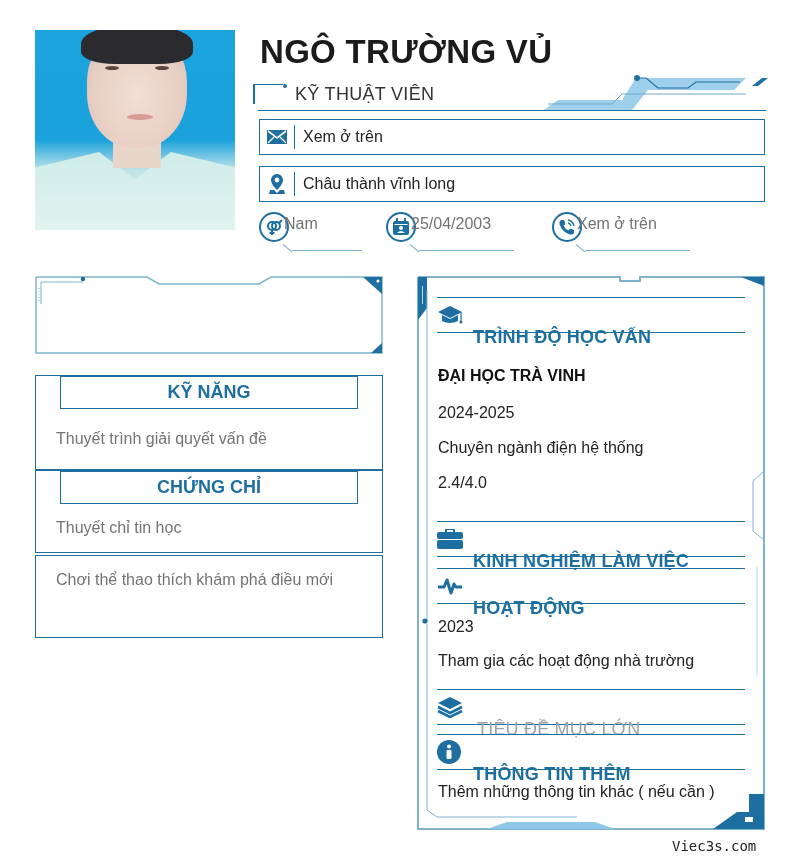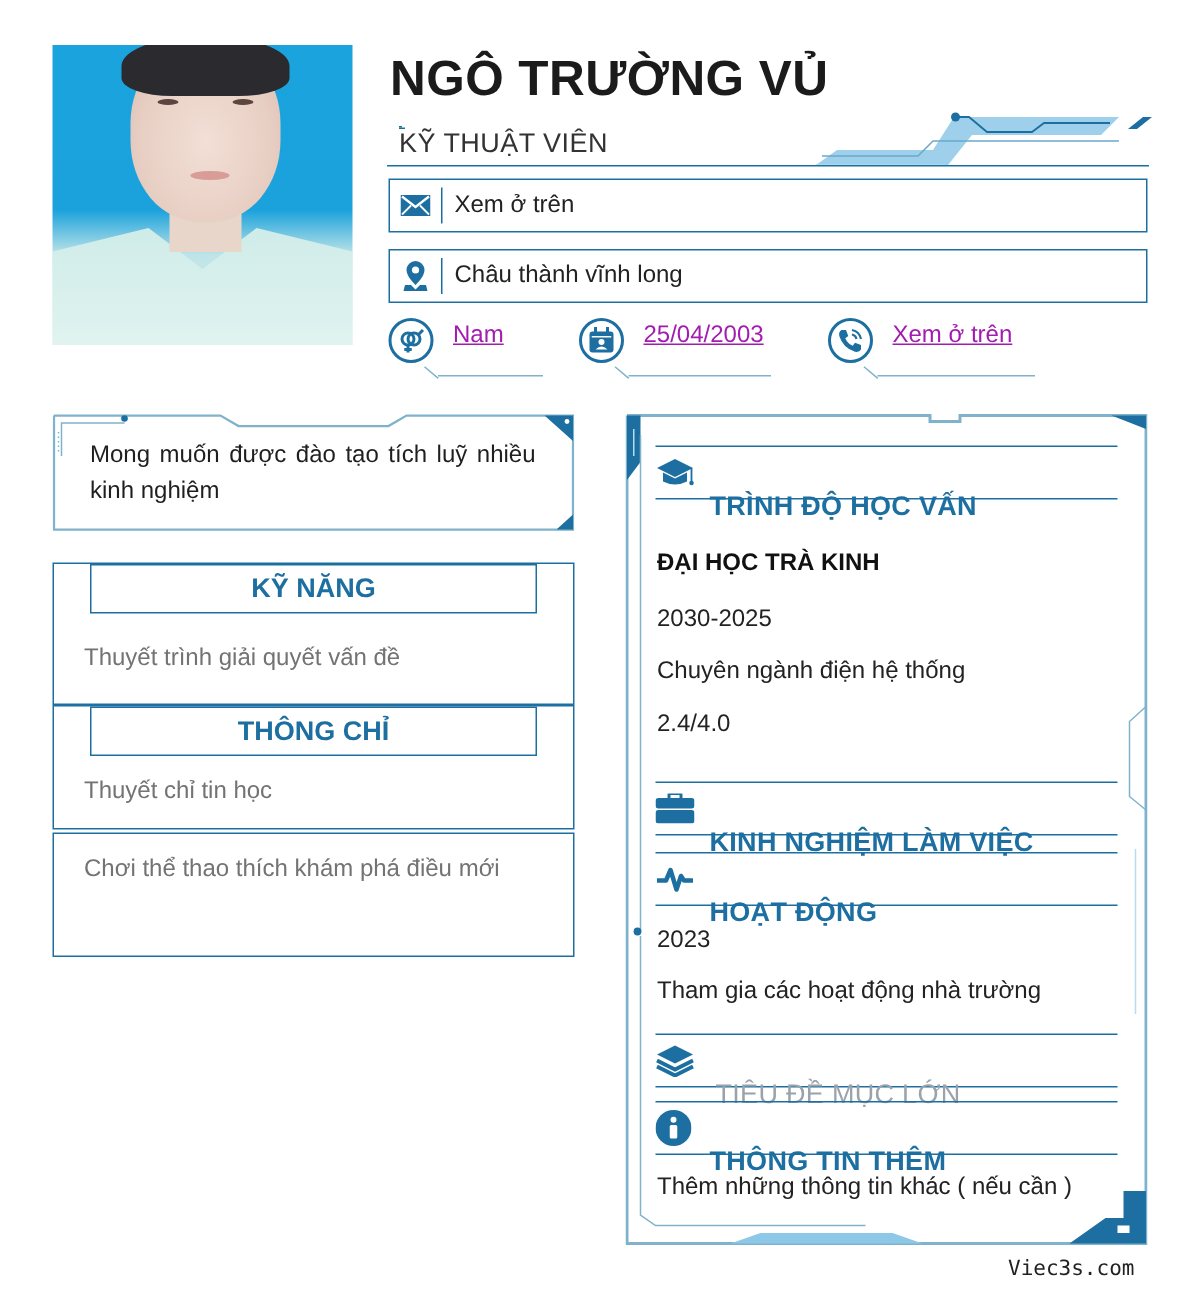--- a/index.html
+++ b/index.html
@@ -11,36 +11,36 @@
   .photo .head { position: absolute; left: 52px; top: 0; width: 100px; height: 118px; border-radius: 44% 44% 46% 46%;
     background: radial-gradient(ellipse at 50% 55%, #f2dfd6 0%, #e8cfc4 60%, #d8b8ad 100%); }
   .photo .hair { position: absolute; left: 46px; top: -6px; width: 112px; height: 40px; border-radius: 50% 50% 30% 30%; background: #2b2a2f; }
   .photo .eye { position: absolute; top: 36px; width: 14px; height: 4px; border-radius: 50%; background: #5a4540; }
   .photo .mouth { position: absolute; left: 92px; top: 84px; width: 26px; height: 6px; border-radius: 50%; background: #d99c96; }
   .photo .neck { position: absolute; left: 78px; top: 108px; width: 48px; height: 30px; background: #e9d6cb; }
   .photo .shirt { position: absolute; left: 0; top: 122px; width: 200px; height: 78px;
     background: linear-gradient(180deg, #cfece9, #e0f3ef); clip-path: polygon(0 20%, 32% 0, 50% 35%, 68% 0, 100% 20%, 100% 100%, 0 100%); }
 
   .name { position: absolute; left: 260px; top: 33px; font-size: 33px; font-weight: 700; color: #1b1b1b; letter-spacing: 0.3px; }
-  .title-row { position: absolute; left: 266px; top: 84px; height: 22px; display: flex; align-items: flex-start; flex-direction: column; }
+  .title-row { position: absolute; left: 253px; top: 84px; height: 22px; display: flex; align-items: flex-start; }
   .title-row .tick { width: 2px; height: 20px; background: #1c6fa0; }
   .title-row .line { width: 28px; height: 1px; background: #1c6fa0; }
   .title-row .dot { width: 4px; height: 4px; border-radius: 50%; background: #1c6fa0; margin-right: 8px; }
   .title-row .txt { font-size: 18px; color: #333; letter-spacing: 0.3px; }
   .header-rule { position: absolute; left: 258px; top: 110px; width: 508px; height: 1px; background: #1c6fa0; }
   .deco { position: absolute; left: 540px; top: 72px; }
 
   .field { position: absolute; left: 259px; width: 506px; height: 36px; border: 1px solid #1c6fa0; display: flex; align-items: center; }
   .field .ic { width: 34px; display: flex; justify-content: center; align-items: center; }
   .field .sep { width: 1px; height: 24px; background: #1c6fa0; margin-right: 8px; }
   .field .val { font-size: 16px; color: #222; }
 
   .mini { position: absolute; top: 210px; height: 42px; }
   .mini .circ { position: absolute; left: 0; top: 2px; width: 30px; height: 30px; border: 2px solid #1c6fa0; border-radius: 50%; display: flex; align-items: center; justify-content: center; background: #fff; }
-  .mini .val { position: absolute; left: 43px; top: 5px; font-size: 16px; color: #a21caf; white-space: nowrap; text-decoration: underline; }
+  .mini .val { position: absolute; left: 25px; top: 5px; font-size: 16px; color: #737373; white-space: nowrap; }
   .mini .lead { position: absolute; left: 24px; top: 34px; width: 12px; height: 1px; background: #7fb3cc; transform: rotate(40deg); transform-origin: left; }
   .mini .under { position: absolute; left: 33px; top: 40px; height: 1px; background: #7fb3cc; }
 
   .obj { position: absolute; left: 35px; top: 276px; width: 348px; height: 78px; }
   .obj .txt { position: absolute; left: 25px; top: 16px; width: 297px; font-size: 16px; line-height: 24px; text-align: justify; color: #1f1f1f; }
 
   .lbox { position: absolute; left: 35px; width: 348px; border: 1px solid #1c6fa0; }
   .lbox .hd { margin: 0 24px; border: 1px solid #1c6fa0; height: 33px; text-align: center; font-size: 18px; font-weight: 700; color: #1c6fa0; line-height: 31px; }
   .lbox .bd { padding-left: 20px; font-size: 16px; color: #737373; }
 
@@ -157,30 +157,29 @@
 <div class="obj">
   <svg width="348" height="78" viewBox="0 0 348 78" style="position:absolute;left:0;top:0">
     <polyline points="1,1 112,1 124,8 224,8 236,1 347,1 347,77 1,77 1,1" fill="none" stroke="#7fb3cc" stroke-width="1.5"></polyline>
     <polyline points="6,28 6,6 48,6" fill="none" stroke="#7fb3cc" stroke-width="1"></polyline>
     <circle cx="48" cy="3" r="2.2" fill="#1c6fa0"></circle>
     <line x1="4" y1="12" x2="4" y2="26" stroke="#7fb3cc" stroke-width="1" stroke-dasharray="1,2"></line>
     <polygon points="328,1 347,1 347,18" fill="#1c6fa0"></polygon>
     <circle cx="343" cy="5" r="1.6" fill="#fff"></circle>
     <polygon points="347,67 347,77 336,77" fill="#1c6fa0"></polygon>
   </svg>
-  <div class="txt">Mong muốn được đào tạo tích luỹ nhiều kinh nghiệm</div>
 </div>
 
 <div class="lbox" style="top:375px;height:95px">
   <div class="hd">KỸ NĂNG</div>
   <div class="bd" style="padding-top:21px">Thuyết trình giải quyết vấn đề</div>
 </div>
 
 <div class="lbox" style="top:470px;height:83px">
-  <div class="hd">THÔNG CHỈ</div>
+  <div class="hd">CHỨNG CHỈ</div>
   <div class="bd" style="padding-top:15px">Thuyết chỉ tin học</div>
 </div>
 
 <div class="lbox" style="top:555px;height:83px">
   <div class="bd" style="padding-top:15px">Chơi thể thao thích khám phá điều mới</div>
 </div>
 
 <svg class="rpanel" width="348" height="554" viewBox="0 0 348 554">
   <polyline points="1,1 203,1 203,5 223,5 223,1 347,1 347,553 1,553 1,1" fill="none" stroke="#7fb3cc" stroke-width="2"></polyline>
   <polygon points="1,1 10,1 10,32 1,44" fill="#1c6fa0"></polygon>
@@ -200,22 +199,22 @@
   <span class="ic">
     <svg width="26" height="22" viewBox="0 0 26 22">
         <polygon points="13,2 25,8 13,14 1,8" fill="#1c6fa0"></polygon>
         <path d="M5 11 L5 17 Q13 21 21 17 L21 11 L13 15 Z" fill="#1c6fa0"></path>
         <line x1="24" y1="8" x2="24" y2="17" stroke="#1c6fa0" stroke-width="1.2"></line>
         <circle cx="24" cy="18" r="1.5" fill="#1c6fa0"></circle>
       </svg>
   </span>
   <span class="lbl">TRÌNH ĐỘ HỌC VẤN</span>
 </div>
-<div class="rtxt b" style="top:367px">ĐẠI HỌC TRÀ KINH</div>
-<div class="rtxt" style="top:404px">2030-2025</div>
+<div class="rtxt b" style="top:367px">ĐẠI HỌC TRÀ VINH</div>
+<div class="rtxt" style="top:404px">2024-2025</div>
 <div class="rtxt" style="top:439px">Chuyên ngành điện hệ thống</div>
 <div class="rtxt" style="top:474px">2.4/4.0</div>
 
 <div class="sec-hd" style="top:521px">
   <span class="ic">
     <svg width="26" height="20" viewBox="0 0 26 20">
         <rect x="9" y="0" width="8" height="4" rx="1" fill="none" stroke="#1c6fa0" stroke-width="2"></rect>
         <rect x="0" y="3" width="26" height="7" rx="2" fill="#1c6fa0"></rect>
         <rect x="0" y="11" width="26" height="9" rx="2" fill="#1c6fa0"></rect>
       </svg>

